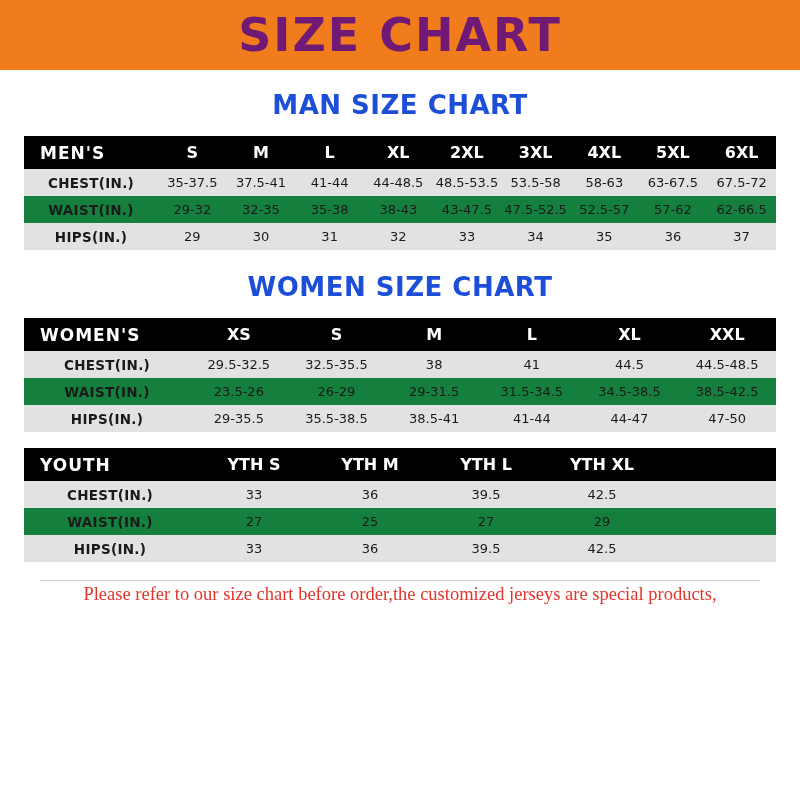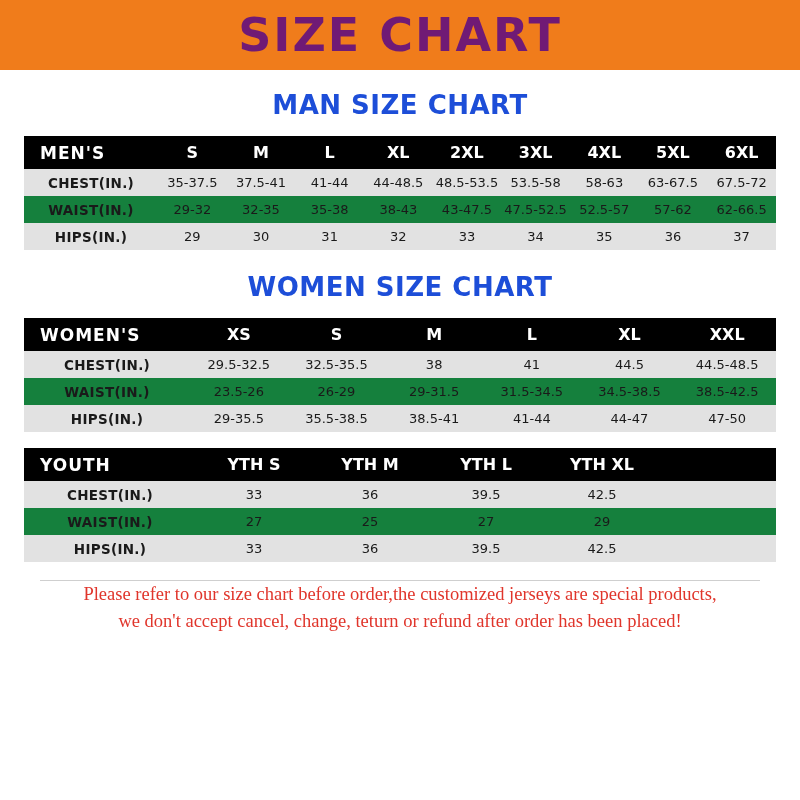--- a/index.html
+++ b/index.html
@@ -252,17 +252,16 @@
           <td>36</td>
           <td>39.5</td>
           <td>42.5</td>
           <td></td>
         </tr>
       </tbody>
     </table>
 
     <div class="footer-note">
       <div>Please refer to our size chart before order,the customized jerseys are special products,</div>
-      <div>we don't accept cancel, change, teturn or refund after order has been placed!</div>
     </div>
 
   </div>
 </div>
 
 </body></html>

